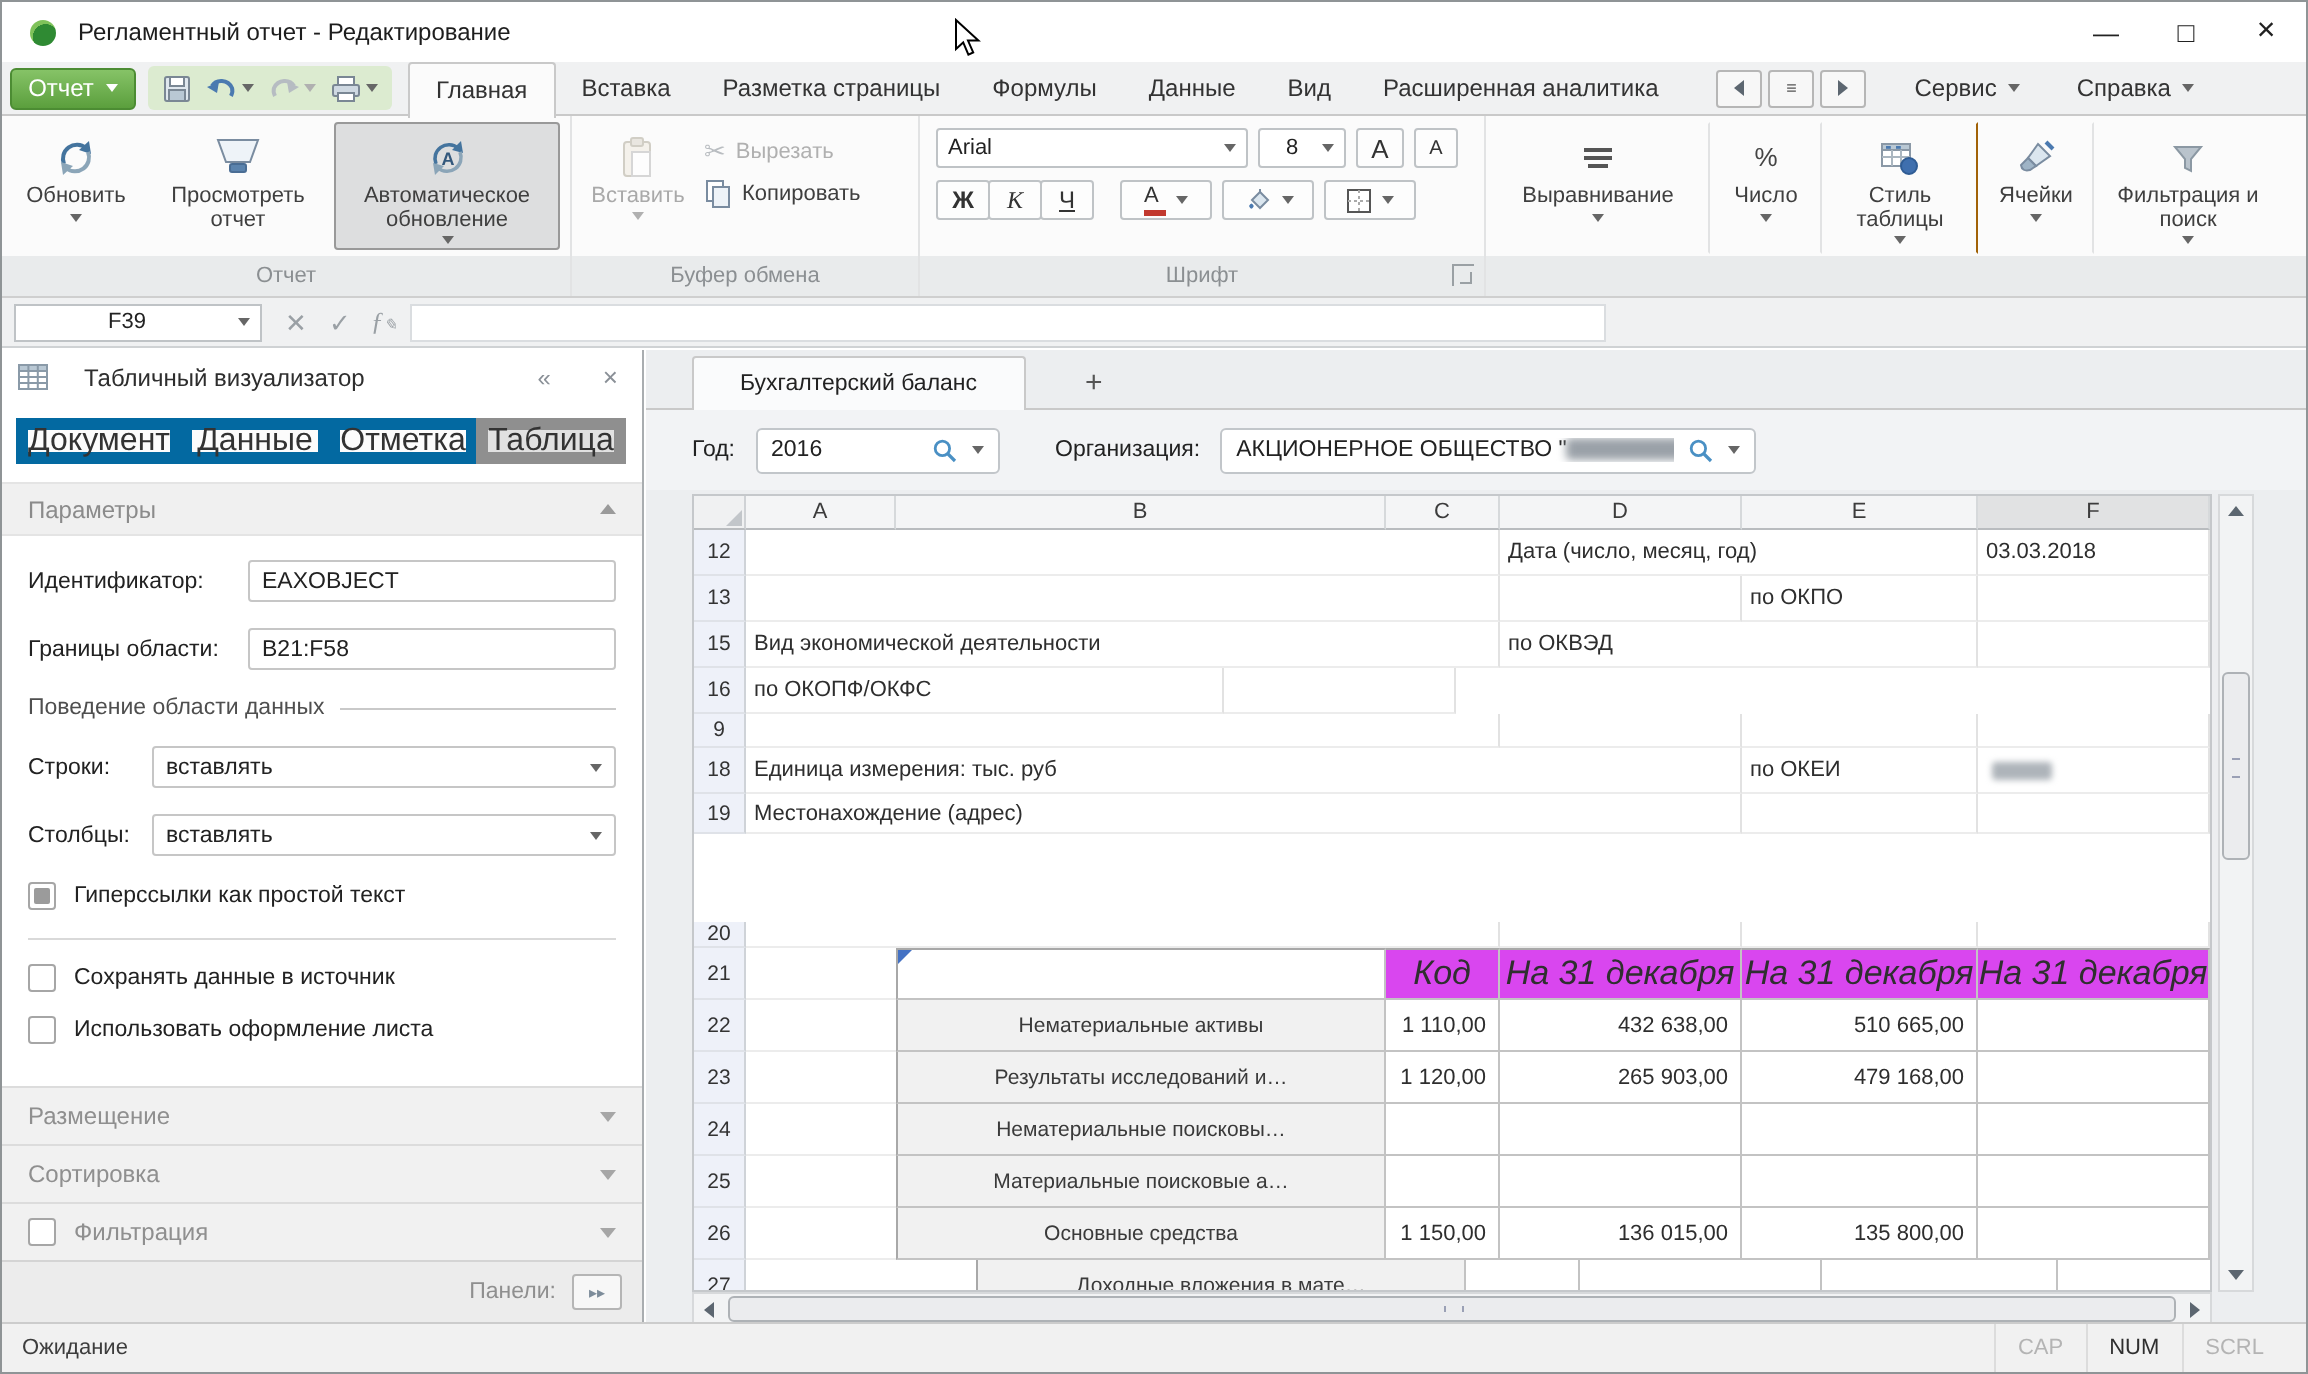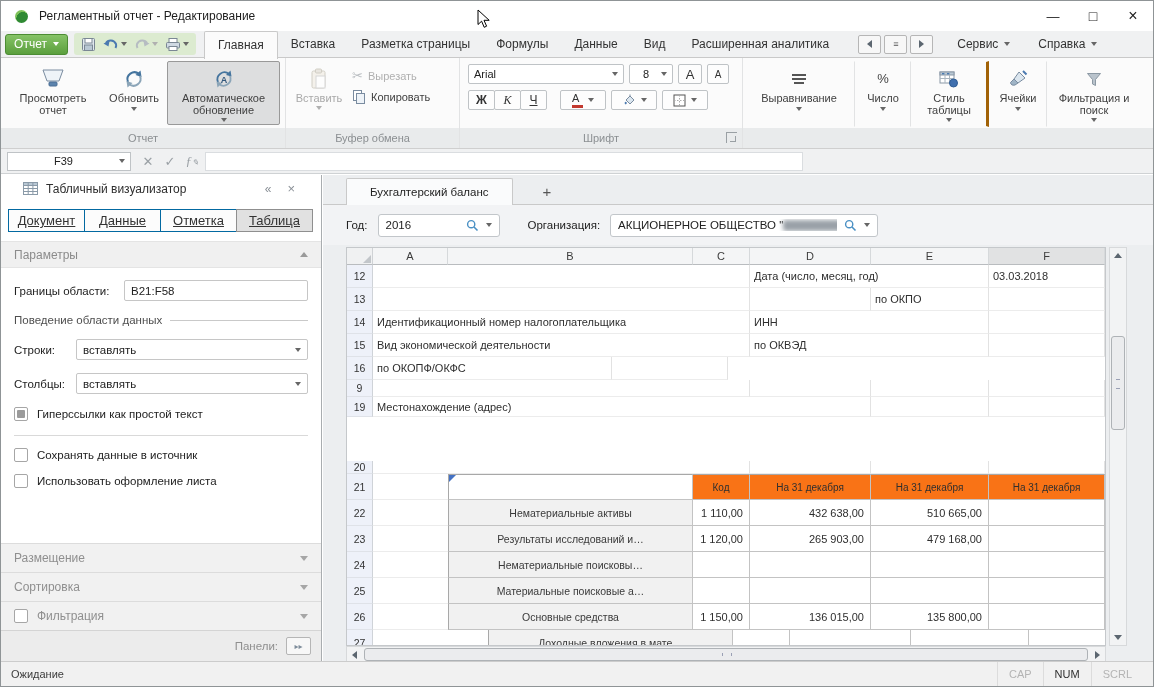--- a/index.html
+++ b/index.html
@@ -64,26 +64,26 @@
   .fbar{position:absolute;top:148px;left:0;right:0;height:25px;background:#f0f1f2;
     border-bottom:1px solid #cfd2d4;display:flex;align-items:center;}
   .namebox{margin-left:6px;width:124px;height:19px;background:#fff;border:1px solid #bfc3c6;
     display:flex;align-items:center;font-size:11px;color:#222;}
   .namebox .nm{flex:1;text-align:center;}
   .fico{width:22px;text-align:center;color:#9aa0a5;font-size:13px;}
   .finput{margin-left:2px;width:598px;height:19px;background:#fff;border:1px solid #dadde0;}
   
   .panel{position:absolute;left:0;top:174px;width:321px;bottom:25px;background:#fff;
     border-right:1px solid #a9adb0;display:flex;flex-direction:column;}
-  .phead{height:27px;display:flex;align-items:center;padding:0 22px;gap:8px;}
+  .phead{height:27px;display:flex;align-items:center;padding:0 8px;gap:18px;}
   .phead .t{font-size:12px;color:#2e2e2e;flex:1;}
   .phead .g{color:#8a9097;font-size:12px;padding:0 4px;}
   .ptabs{display:flex;padding:7px 8px 9px;}
-  .ptab{flex:1;height:23px;border:1px solid #0369a1;background:#fcfcfc;display:flex;align-items:center;
-    justify-content:center;font-size:13px;color:#333;margin-left:-1px;text-decoration:underline;}
+  .ptab{flex:1;height:23px;border:6px solid #0369a1;background:#fcfcfc;display:flex;align-items:center;
+    justify-content:center;font-size:16px;color:#333;margin-left:-1px;}
   .ptab.active{background:#e1e1e1;border-color:#8f8f8f;z-index:2;}
   .psechead{height:27px;background:#f0f0f0;border-top:1px solid #e4e4e4;border-bottom:1px solid #e4e4e4;
     display:flex;align-items:center;padding:0 13px;color:#8b8b8b;font-size:12px;}
   .psechead .arr{margin-left:auto;width:0;height:0;border-left:4px solid transparent;
     border-right:4px solid transparent;border-bottom:5px solid #9a9a9a;}
   .pbody{padding:12px 13px 0;}
   .frow{display:flex;align-items:center;margin-bottom:13px;}
   .flabel{width:110px;font-size:11.5px;color:#222;flex:none;}
   .flabel.w{width:62px;}
   .finp{flex:1;height:21px;border:1px solid #c6c6c6;border-radius:2px;padding:0 6px;font-size:11.5px;
@@ -136,21 +136,21 @@
   .rowhdr{width:26px;flex:none;background:#eef1f9;border-right:1px solid #cfd3d8;
     border-bottom:1px solid #dfe2e8;font-size:10.5px;color:#333;display:flex;align-items:center;
     justify-content:center;}
   .cell{position:relative;font-size:11px;color:#2e2e2e;display:flex;align-items:center;flex:none;
     border-bottom:1px solid #ececec;padding:0 4px;overflow:hidden;white-space:nowrap;}
   .cell.vline{border-right:1px solid #e2e2e2;}
   .cell.tcell{border-right:1px solid #c3c3c3;border-bottom:1px solid #c3c3c3;background:#fff;}
   .cell.tfirst{border-left:1px solid #a8a8a8;}
   .cell.ttop{border-top:1px solid #a8a8a8;}
   .cell.tlabel{background:#f1f1f1;justify-content:center;font-size:10.5px;color:#3a3a3a;}
-  .cell.thead{background:#f97316;justify-content:center;font-size:10px;color:#2f2f2f;}
+  .cell.thead{background:#d946ef;justify-content:center;font-size:17px;color:#2f2f2f;font-style:italic;}
   .cell.tnum{justify-content:flex-end;padding-right:6px;}
   .cell .marker{position:absolute;left:0;top:0;width:0;height:0;
     border-top:7px solid #4472c4;border-right:7px solid transparent;}
   .cellblob{width:30px;height:9px;background:#aeb4ba;border-radius:2px;filter:blur(1.5px);margin-left:3px;}
   
   .vscroll{position:absolute;left:786px;top:72px;width:18px;height:399px;background:#f2f3f4;
     border:1px solid #d7d9db;}
   .sarr{position:absolute;left:1px;right:1px;height:15px;background:#f2f3f4;display:flex;
     align-items:center;justify-content:center;}
   .tri-u{width:0;height:0;border-left:4px solid transparent;border-right:4px solid transparent;
@@ -259,40 +259,40 @@
     <div class="mmenu">
       <span>Справка</span>
       <span class="dd"></span>
     </div>
   </div>
 
   <div class="ribbon">
 
     <div class="rgroup" style="width:285px;">
       <div class="rgroup-content">
-        <div class="bigbtn" style="width:96px;">
-          <span class="ic">
-            <svg class="icsvg" width="26" height="22" viewBox="0 0 26 22">
-              <polygon points="3,2 23,2 19,13 7,13" fill="#eef3f8" stroke="#7a8ca0"></polygon>
-              <rect x="9" y="14" width="8" height="4" rx="1" fill="#5b83ad" stroke="#4a6d94"></rect>
-            </svg>
-          </span>
-          <span>Просмотреть отчет</span>
-        </div>
         <div class="bigbtn" style="width:66px;">
           <span class="ic">
             <svg class="icsvg" width="22" height="22" viewBox="0 0 22 22">
               <path d="M5 14 A7 7 0 0 1 16 6" fill="none" stroke="#44749e" stroke-width="2"></path>
               <polygon points="17.5,2.5 18.5,9 12.5,7" fill="#44749e"></polygon>
               <path d="M17 8 A7 7 0 0 1 6 16" fill="none" stroke="#8ba5b8" stroke-width="2"></path>
               <polygon points="4.5,19.5 3.5,13 9.5,15" fill="#8ba5b8"></polygon>
             </svg>
           </span>
           <span>Обновить</span>
           <span class="dd" style="margin-top:3px;"></span>
+        </div>
+        <div class="bigbtn" style="width:96px;">
+          <span class="ic">
+            <svg class="icsvg" width="26" height="22" viewBox="0 0 26 22">
+              <polygon points="3,2 23,2 19,13 7,13" fill="#eef3f8" stroke="#7a8ca0"></polygon>
+              <rect x="9" y="14" width="8" height="4" rx="1" fill="#5b83ad" stroke="#4a6d94"></rect>
+            </svg>
+          </span>
+          <span>Просмотреть отчет</span>
         </div>
         <div class="bigbtn pressed" style="width:113px;">
           <span class="ic" style="position:relative;">
             <svg class="icsvg" width="22" height="22" viewBox="0 0 22 22">
               <path d="M5 14 A7 7 0 0 1 16 6" fill="none" stroke="#44749e" stroke-width="1.8"></path>
               <polygon points="17.5,2.5 18.5,8.5 13,7" fill="#44749e"></polygon>
               <path d="M17 8 A7 7 0 0 1 6 16" fill="none" stroke="#8ba5b8" stroke-width="1.8"></path>
               <polygon points="4.5,19.5 3.5,13.5 9,15" fill="#8ba5b8"></polygon>
               <text x="11" y="14.5" text-anchor="middle" font-size="9" font-family="Liberation Sans,sans-serif" fill="#33587c" font-weight="bold">A</text>
             </svg>
@@ -409,21 +409,21 @@
             </span>
           </span>
           <span>Выравнивание</span>
           <span class="dd" style="margin-top:3px;"></span>
         </div>
         <div class="bigbtn" style="width:56px;border-right:1px solid #e2e3e4;height:66px;">
           <span class="ic" style="font-size:13px;color:#444;">%</span>
           <span>Число</span>
           <span class="dd" style="margin-top:3px;"></span>
         </div>
-        <div class="bigbtn" style="width:78px;border-right:3px solid #a16207;height:66px;">
+        <div class="bigbtn" style="width:78px;border-right:1px solid #a16207;height:66px;">
           <span class="ic">
             <svg class="icsvg" width="20" height="18" viewBox="0 0 20 18">
               <rect x="1" y="2" width="14" height="11" fill="#fff" stroke="#8a98a6"></rect>
               <rect x="1" y="2" width="14" height="3" fill="#b9c8d4" stroke="#8a98a6"></rect>
               <rect x="3" y="3" width="2.4" height="1.4" fill="#4b7ab0"></rect>
               <rect x="8" y="3" width="2.4" height="1.4" fill="#4b7ab0"></rect>
               <path d="M1 8.5 H15 M6 5 V13 M10.5 5 V13" stroke="#aab6c0"></path>
               <circle cx="14.5" cy="13" r="4" fill="#3f6fae" stroke="#2f5c94"></circle>
             </svg>
           </span>
@@ -482,20 +482,24 @@
         <div class="ptab">Данные</div>
         <div class="ptab">Отметка</div>
         <div class="ptab active">Таблица</div>
       </div>
     <div class="psechead">
       <span>Параметры</span>
       <span class="arr"></span>
     </div>
     <div class="pbody">
       <div class="frow">
+        <span class="flabel">Идентификатор:</span>
+        <span class="finp">EAXOBJECT</span>
+      </div>
+      <div class="frow">
         <span class="flabel">Границы области:</span>
         <span class="finp">B21:F58</span>
       </div>
       <div class="seplabel">
         <span>Поведение области данных</span>
       </div>
       <div class="frow">
         <span class="flabel w">Строки:</span>
         <span class="fsel">
           <span>вставлять</span>
@@ -596,44 +600,46 @@
         <div class="srow" style="height: 23px;">
           <div class="rowhdr">13</div>
           <div class="cell" style="width: 75px;"></div>
           <div class="cell" style="width: 245px;"></div>
           <div class="cell vline" style="width: 57px;"></div>
           <div class="cell vline" style="width: 121px;"></div>
           <div class="cell vline" style="width: 118px;">по ОКПО</div>
           <div class="cell vline" style="width: 116px;"></div>
         </div>
         <div class="srow" style="height: 23px;">
-          <div class="rowhdr">14</div>
-          <div class="cell vline" style="width: 377px;">Идентификационный номер налогоплательщика</div>
-          <div class="cell vline" style="width: 239px;">ИНН</div>
-          <div class="cell vline" style="width: 116px;"></div>
-        </div>
-        <div class="srow" style="height: 23px;">
           <div class="rowhdr">15</div>
           <div class="cell vline" style="width: 377px;">Вид экономической деятельности</div>
           <div class="cell vline" style="width: 239px;">по ОКВЭД</div>
           <div class="cell vline" style="width: 116px;"></div>
         </div>
         <div class="srow" style="height: 23px;">
           <div class="rowhdr">16</div>
           <div class="cell vline" style="width: 239px;">по ОКОПФ/ОКФС</div>
           <div class="cell vline" style="width: 116px;"></div>
         </div>
         <div class="srow" style="height: 17px;">
           <div class="rowhdr">9</div>
           <div class="cell" style="width: 75px;"></div>
           <div class="cell" style="width: 245px;"></div>
           <div class="cell vline" style="width: 57px;"></div>
           <div class="cell vline" style="width: 121px;"></div>
           <div class="cell vline" style="width: 118px;"></div>
           <div class="cell vline" style="width: 116px;"></div>
+        </div>
+        <div class="srow" style="height: 23px;">
+          <div class="rowhdr">18</div>
+          <div class="cell vline" style="width: 498px;">Единица измерения: тыс. руб</div>
+          <div class="cell vline" style="width: 118px;">по ОКЕИ</div>
+          <div class="cell vline" style="width: 116px;">
+            <span class="cellblob"></span>
+          </div>
         </div>
         <div class="srow" style="height: 20px;">
           <div class="rowhdr">19</div>
           <div class="cell vline" style="width: 498px;">Местонахождение (адрес)</div>
           <div class="cell vline" style="width: 118px;"></div>
           <div class="cell vline" style="width: 116px;"></div>
         </div>
         <div class="srow" style="height: 13px; margin-top: 44px;">
           <div class="rowhdr">20</div>
           <div class="cell" style="width: 75px;"></div>

